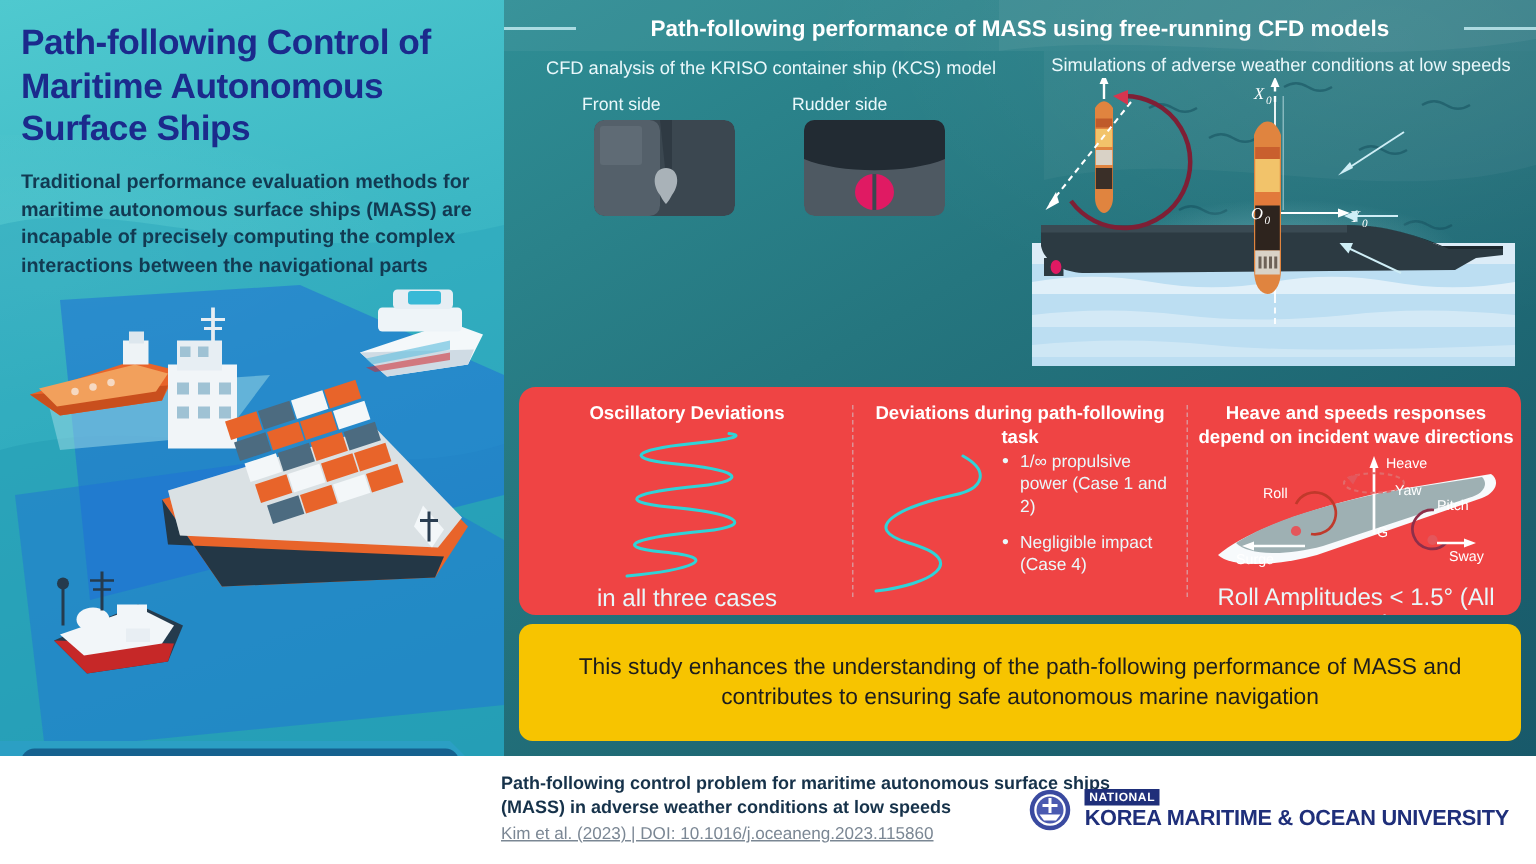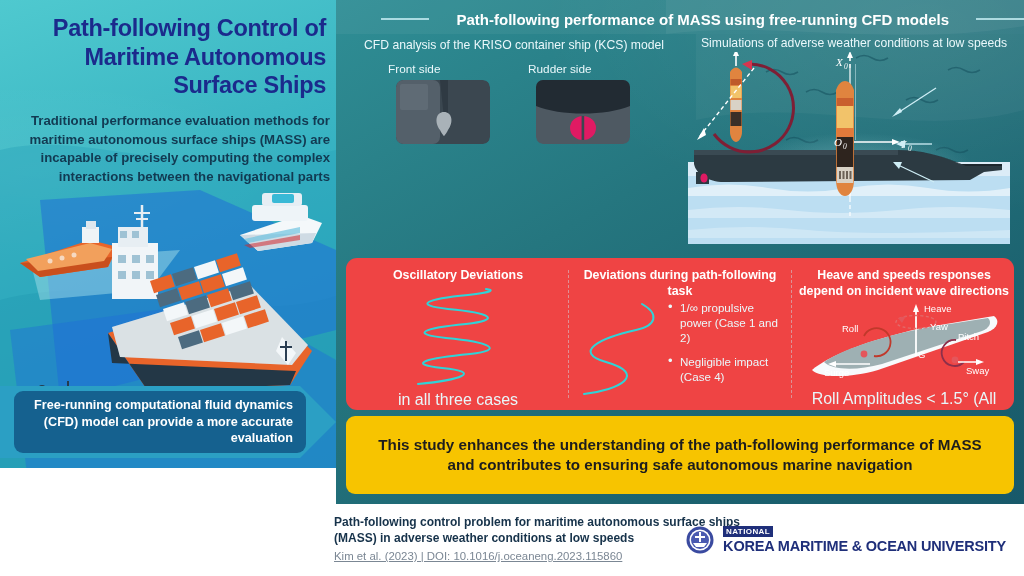--- a/index.html
+++ b/index.html
@@ -6,24 +6,23 @@
   html,body { width:1024px; height:576px; overflow:hidden; }
   body {
     font-family:"Liberation Sans", sans-serif;
     background:#ffffff;
     position:relative;
   }
   .stage { position:absolute; inset:0; width:1024px; height:576px; overflow:hidden; }
 
   
   .left-col {
-    position:absolute; left:0; top:0; width:336px; height:468px;
+    position:absolute; left:0; top:0; width:336px; height:576px;
     background:linear-gradient(160deg,#4fc9cf 0%,#3cb7c4 35%,#2aa6bd 70%,#1f9ab5 100%);
     overflow:hidden;
-    text-align:right;
   }
   .left-wave {
     position:absolute; left:0; width:360px; opacity:.30;
   }
   .lw1 { top:90px; height:200px; background:
       radial-gradient(120% 80% at 10% 40%, rgba(255,255,255,.18), transparent 60%); }
   .left-title {
     position:absolute; left:14px; top:14px; width:312px;
     font-size:23.5px; font-weight:bold; line-height:1.22;
     color:#1b2a8c; letter-spacing:-0.3px;
@@ -58,21 +57,21 @@
     position:absolute; right:0; top:0; width:688px; height:260px;
     background:radial-gradient(90% 120% at 85% 10%, rgba(255,255,255,.07), transparent 62%);
   }
   .main-topstrip {
     position:absolute; left:0; top:0; width:688px; height:34px;
     background:rgba(255,255,255,0.05);
   }
 
   .hdr-row {
     position:absolute; left:0; top:8px; width:688px; height:22px;
-    display:flex; align-items:center; justify-content:flex-end; gap:27px;
+    display:flex; align-items:center; justify-content:space-between; gap:27px;
   }
   .hdr-line { width:48px; height:2px; background:#bfe9ef; opacity:.85; }
   .hdr-title { font-size:15px; font-weight:bold; color:#ffffff; white-space:nowrap; }
 
   .sub-left {
     position:absolute; left:8px; top:38px; width:340px; text-align:center;
     font-size:12.2px; color:#eaf8fb;
   }
   .sub-right {
     position:absolute; left:352px; top:36px; width:332px; text-align:center;
@@ -125,21 +124,21 @@
   }
 
   
   .conclusion {
     position:absolute; left:346px; top:416px; width:668px; height:78px;
     background:#f7c400; border-radius:9px;
     display:flex; align-items:center; justify-content:center;
     padding:0 26px; text-align:center;
   }
   .conclusion-text {
-    font-size:15.2px; font-weight:bold; color:#1d1d1d; line-height:1.32;
+    font-size:15.2px; font-weight:normal; color:#1d1d1d; line-height:1.32;
   }
 
   
   .footer {
     position:absolute; left:320px; top:504px; width:704px; height:72px;
     background:#ffffff;
   }
   .cite-title {
     position:absolute; left:14px; top:10px; width:420px;
     font-size:12px; font-weight:bold; color:#16324a; line-height:1.36;

